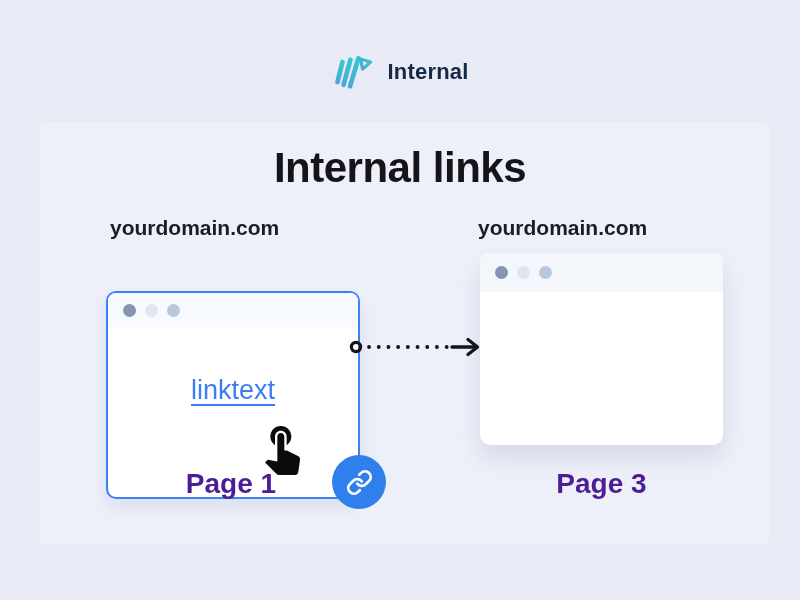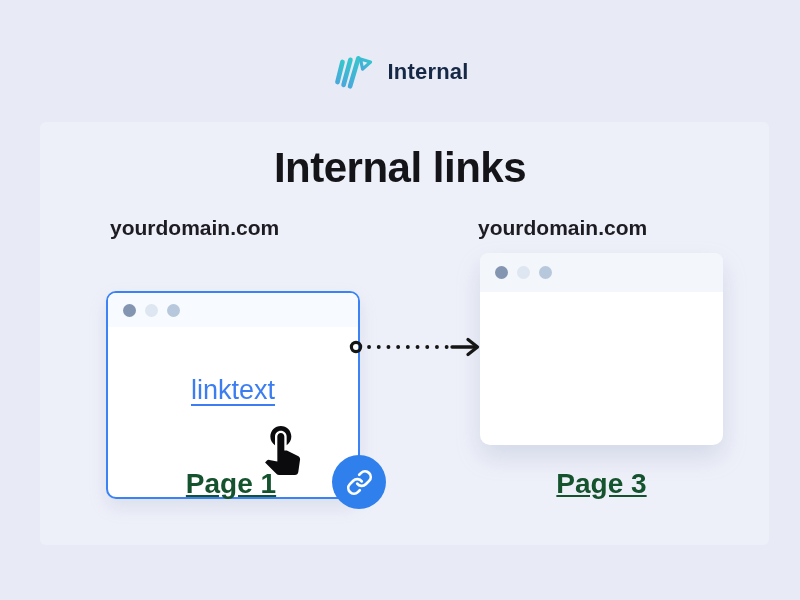--- a/index.html
+++ b/index.html
@@ -68,21 +68,21 @@
   .badge{
     position:absolute;left:224px;top:162px;width:54px;height:54px;border-radius:50%;
     background:#2f80ed;display:flex;align-items:center;justify-content:center;z-index:3;
   }
   .badge svg{width:27px;height:27px;}
   
   .arrow{position:absolute;left:347px;top:335px;width:140px;height:24px;z-index:2;}
   
   .caption{
     position:absolute;top:468px;text-align:center;
-    font-size:28px;font-weight:bold;color:#14532d;z-index:1;text-decoration:underline;
+    font-size:28px;font-weight:bold;color:#4c1d95;z-index:1;
   }
   .caption.p1{left:106px;width:250px;}
   .caption.p2{left:480px;width:243px;}
 </style>
 </head>
 <body>
 
 <div class="stage">
 
   <div class="panel"></div>

